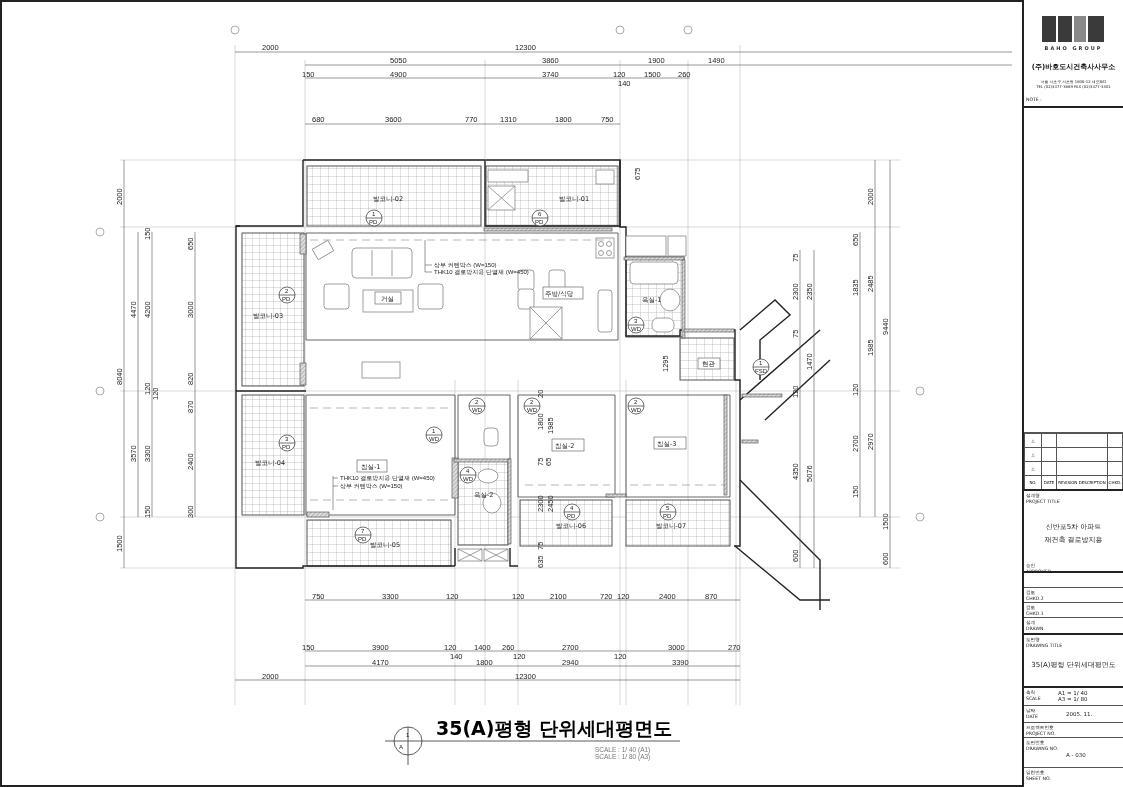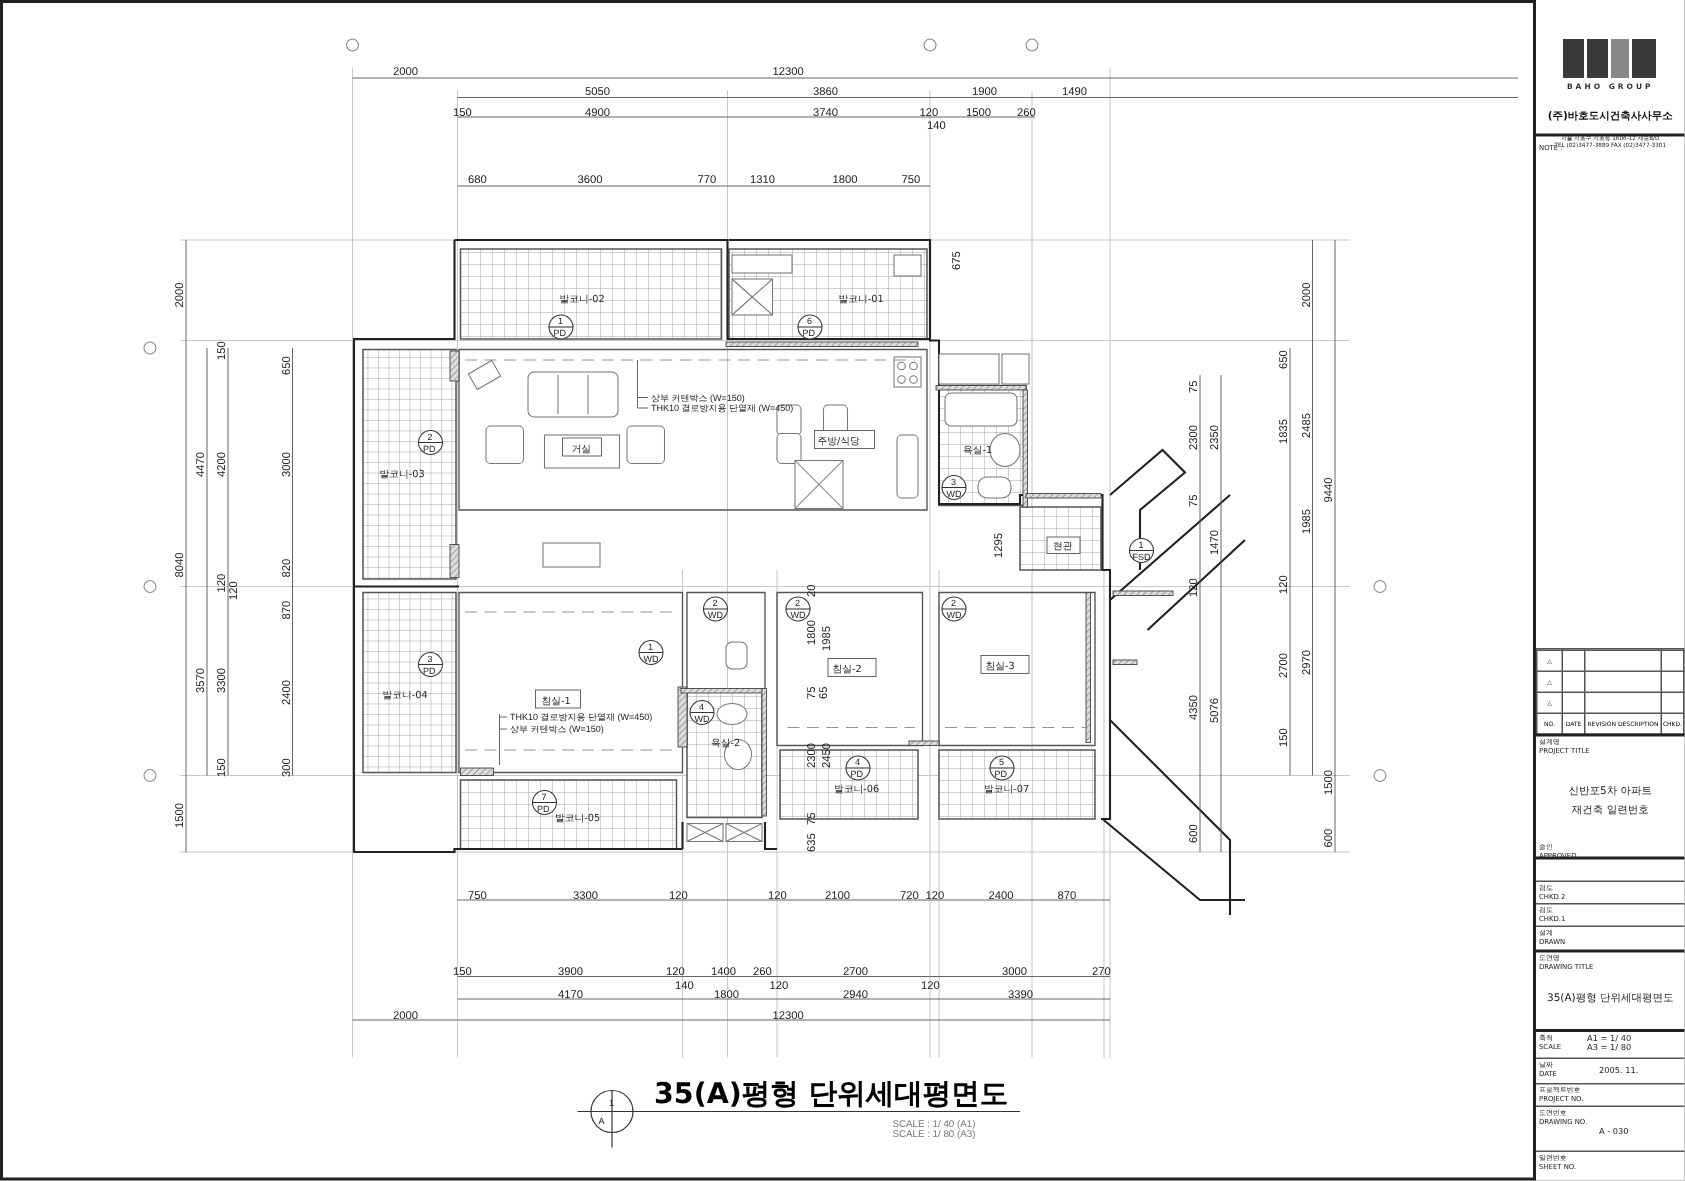--- a/index.html
+++ b/index.html
@@ -431,21 +431,21 @@
   </g>
 </svg>
 
 <div class="title">35(A)평형 단위세대평면도</div>
 <div class="scale">
   <div>SCALE : 1/ 40 (A1)</div>
   <div>SCALE : 1/ 80 (A3)</div>
 </div>
 
 <div class="tb">
-  <div class="cell thick" style="top:10px;height:81px;">
+  <div class="cell thick" style="top:0;height:108px;">
     <div class="logo">
       <div class="blk" style="left:0;width:14px;"></div>
       <div class="blk" style="left:16px;width:14px;"></div>
       <div class="blk" style="left:32px;width:12px;background:#888;"></div>
       <div class="blk" style="left:46px;width:16px;"></div>
     </div>
     <div class="logo-text">BAHO GROUP</div>
     <div class="firm">(주)바호도시건축사사무소</div>
     <div class="addr">
       <div>서울 서초구 서초동 1606-12 세모B/D</div>
@@ -484,21 +484,21 @@
       </tr>
     </tbody>
       </table>
   </div>
   <div class="cell thick" style="top:489px;height:84px;border-top:2px solid #222;">
     <div class="k">
         <div>설계명</div>
         <div>PROJECT TITLE</div>
       </div>
     <div class="v" style="margin-top:18px;">신반포5차 아파트</div>
-    <div class="v" style="margin-top:3px;">재건축 일련번호</div>
+    <div class="v" style="margin-top:3px;">재건축 결로방지용</div>
   </div>
   <div class="cell" style="top:561px;height:27px;">
     <div class="k">
         <div>승인</div>
         <div>APPROVED</div>
       </div>
   </div>
   <div class="cell" style="top:588px;height:15px;">
     <div class="k">
         <div>검토</div>

